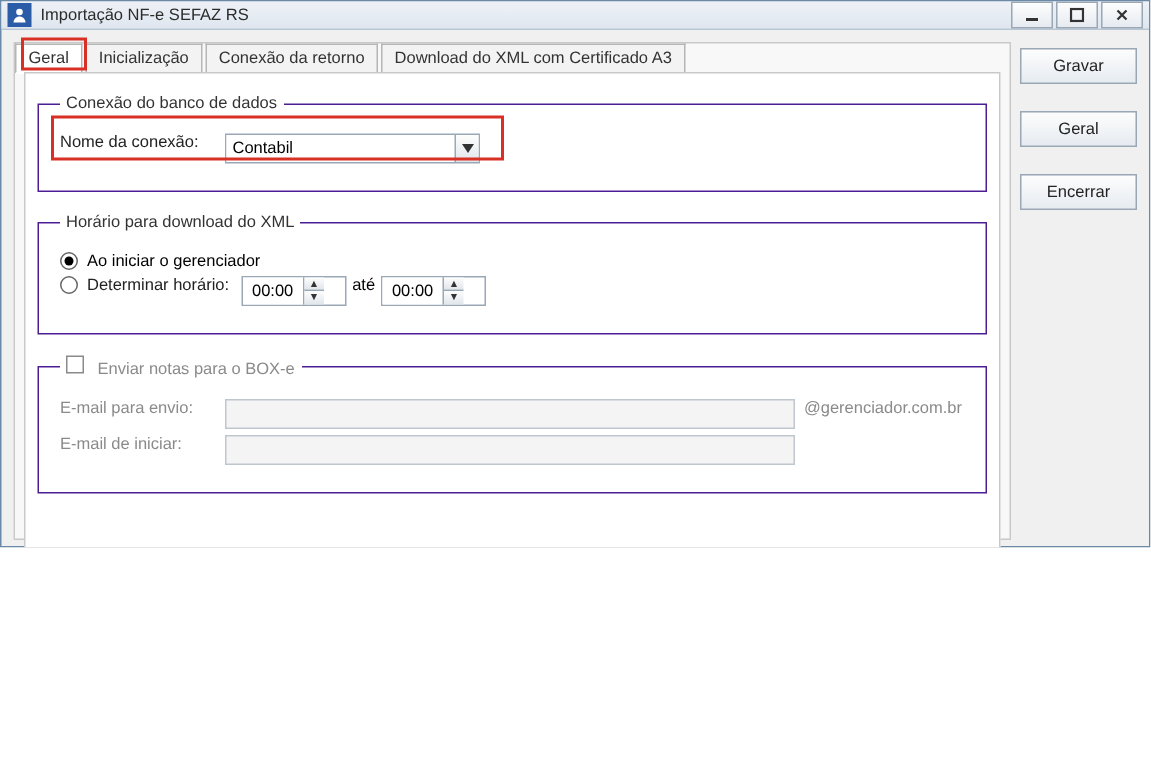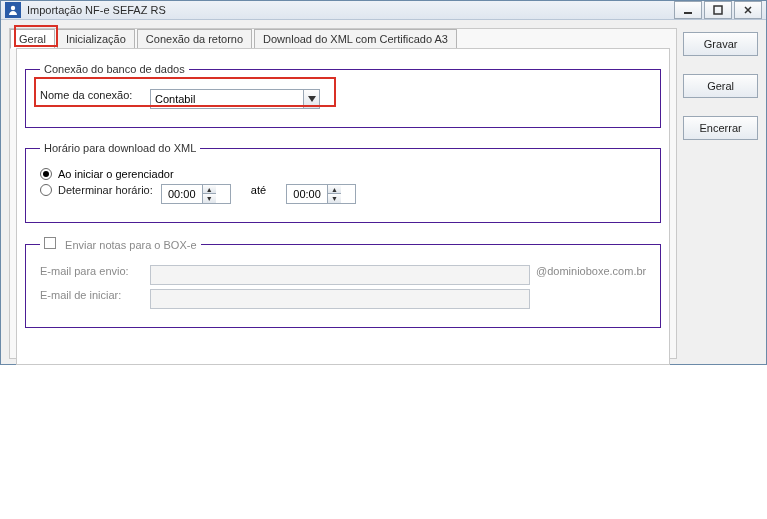--- a/index.html
+++ b/index.html
@@ -26,21 +26,21 @@
   .combo input { border:none; outline:none; flex:1; padding:0 4px; height:18px; }
   .combo .dd { width:16px; height:18px; border-left:1px solid #9aa7b5; background:linear-gradient(#fdfdfd,#e1e6ec); display:flex; align-items:center; justify-content:center; }
   .highlight-box { position:absolute; border:2px solid #d93025; pointer-events:none; left:8px; top:2px; width:302px; height:30px; }
   .radio { width:12px; height:12px; border:1px solid #666; border-radius:50%; margin-right:6px; display:inline-flex; align-items:center; justify-content:center; }
   .radio.selected::after { content:""; width:6px; height:6px; background:#000; border-radius:50%; }
   .time-field { display:flex; align-items:center; border:1px solid #9aa7b5; background:#fff; height:20px; width:70px; }
   .time-field input { border:none; outline:none; width:40px; text-align:center; height:18px; }
   .time-spin { width:14px; display:flex; flex-direction:column; border-left:1px solid #9aa7b5;}
   .time-spin div{height:9px; display:flex; align-items:center; justify-content:center; background:linear-gradient(#fdfdfd,#e1e6ec); font-size:7px; color:#333;}
   .time-spin div:first-child{border-bottom:1px solid #9aa7b5;}
-  .ate { margin:0 20px; }
+  .ate { margin:0 4px; }
   .disabled, .disabled * { color:#8a8a8a !important; }
   .checkbox { width:12px; height:12px; border:1px solid #8a8a8a; margin-right:6px; display:inline-block; background:#fff;}
   .text-input { border:1px solid #c0c6ce; background:#f4f4f4; height:20px; width:380px; padding:0 4px; }
   .suffix { margin-left:6px; color:#8a8a8a; }
   .side { width:78px; display:flex; flex-direction:column; gap:18px; padding-top:4px;}
   .btn { height:24px; border:1px solid #9aa7b5; background:linear-gradient(#fdfdfd,#e6ebf1); display:flex; align-items:center; justify-content:center; color:#222;}
   svg{display:block;}
 </style>
 </head>
 <body>
@@ -127,21 +127,21 @@
         </fieldset>
 
         <fieldset class="disabled">
           <legend>
             <span class="checkbox"></span>
             <span>Enviar notas para o BOX-e</span>
           </legend>
           <div class="row">
             <span class="label">E-mail para envio:</span>
             <input class="text-input" disabled="" value="" style="">
-            <span class="suffix">@dominioboxe.com.br</span>
+            <span class="suffix">@gerenciador.com.br</span>
           </div>
           <div class="row">
             <span class="label">E-mail de iniciar:</span>
             <input class="text-input" disabled="" value="" style="">
           </div>
         </fieldset>
 
       </div>
     </div>
 

